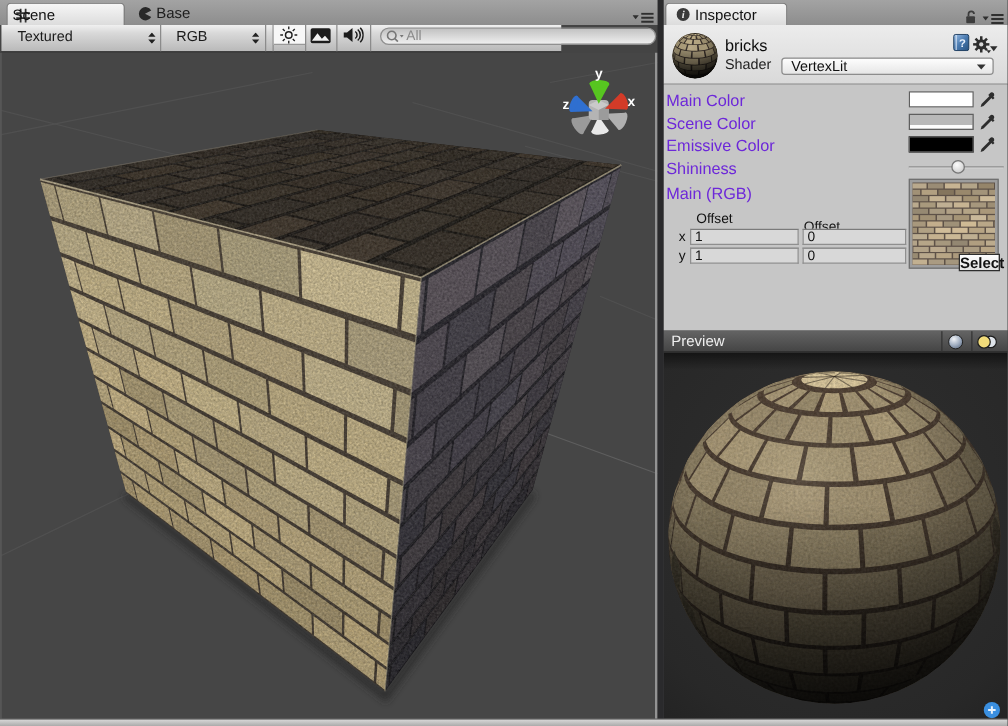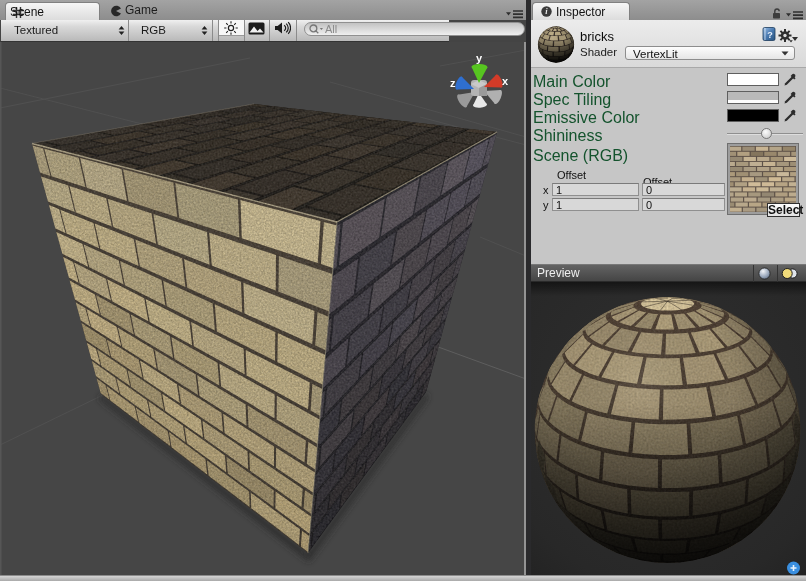--- a/index.html
+++ b/index.html
@@ -11,21 +11,21 @@
  font-size:12px;line-height:17px;white-space:nowrap}
 #scenetab{left:5px;width:95px}
 #insptab{left:532px;width:98px}
 .tabtxt{position:absolute;top:1px}
 #toolbar{left:0;top:20px;width:449px;height:22px;background:linear-gradient(#f0f0f0,#d9d9d9 30%,#b9b9b9);border-bottom:1px solid #333;border-left:1px solid #444}
 .tsep{position:absolute;top:0;width:1px;height:21px;background:#8b8b8b}
 .ttext{position:absolute;top:4px;font-size:11.5px;color:#1a1a1a}
 #scene{left:0;top:42px;width:526px;height:533px}
 #insphdr{left:531px;top:20px;width:275px;height:48px;background:linear-gradient(#ececec,#d9d9d9);border-bottom:1px solid #a8a8a8}
 #inspbody{left:531px;top:68px;width:275px;height:196px;background:#c6c6c6}
-.lbl{position:absolute;font-size:16px;color:#14532d}
+.lbl{position:absolute;font-size:13px;color:#6d28d9}
 .swatch{position:absolute;left:196px;width:52px;height:13px;border:1px solid #5f5f5f}
 .dropicon{position:absolute;left:252px;width:15px;height:15px}
 .ffield{position:absolute;height:13px;background:#d8d8d8;border:1px solid #8f8f8f;border-top-color:#7a7a7a;
  font-size:11px;color:#111;line-height:12px;padding-left:3px}
 #pvhdr{left:531px;top:264px;width:275px;height:18px;background:linear-gradient(#636363,#454545);border-bottom:1px solid #2a2a2a;border-top:1px solid #787878}
 #pv{left:531px;top:282px;width:275px;height:293px}
 #bottombar{left:0;top:575px;width:806px;height:6px;background:linear-gradient(#d5d5d5,#a9a9a9);border-top:1px solid #8c8c8c}
 svg{display:block}
 </style></head>
 <body>
@@ -39,21 +39,21 @@
         <path d="M4.5 1v11M8.5 1v11M1 4.5h11M1 8.5h11" stroke="#333" stroke-width="1.4" fill="none"></path>
       </svg>
     </span>
     <span class="abs tabtxt" style="left:4px">Scene</span>
   </div>
 <span class="abs" style="left:110px;top:5px">
     <svg width="12" height="12" viewBox="0 0 12 12">
       <path d="M11 3.4 A5.3 5.3 0 1 0 11 8.6 L6 6 Z" fill="#282828"></path>
     </svg>
   </span>
-<span class="abs" style="left:125px;top:3px;font-size:12px;color:#1d1d1d">Game</span>
+<span class="abs" style="left:125px;top:3px;font-size:12px;color:#1d1d1d">Base</span>
 <span class="abs" style="left:506px;top:10px">
     <svg width="17" height="9" viewBox="0 0 17 9">
       <path d="M0 2.2 L5 2.2 L2.5 5.4 Z" fill="#2f2f2f"></path>
       <path d="M7 1h10M7 4.2h10M7 7.4h10" stroke="#2f2f2f" stroke-width="1.7"></path>
     </svg>
   </span>
 
 <div class="tab" id="insptab">
     <span class="abs" style="left:8px;top:3px">
       <svg width="11" height="11" viewBox="0 0 11 11">
@@ -574,40 +574,40 @@
 
 <div class="abs" id="inspbody">
   <span class="lbl" style="left:2px;top:5px">Main Color</span>
   <div class="swatch" style="top:5px;background:#fff"></div>
   <span class="dropicon" style="top:4px">
       <svg width="15" height="15" viewBox="0 0 15 15">
         <path d="M1.5 13.5 L2.2 11.2 L9.2 4.2 L10.8 5.8 L3.8 12.8 Z" fill="#2d2d2d"></path>
         <path d="M9.0 2.6 a1.9 1.9 0 0 1 3.4 1.4 c-0.1 0.8 -0.7 1.4 -0.7 1.4 l0.9 0.9 l-1.3 1.3 L7.6 4.0 Z" fill="#2d2d2d"></path>
       </svg>
     </span>
-  <span class="lbl" style="left:2px;top:23px">Spec Tiling</span>
+  <span class="lbl" style="left:2px;top:23px">Scene Color</span>
   <div class="swatch" style="top:23px;background:linear-gradient(#b9b9b9 72%,#fdfdfd 72%)"></div>
   <span class="dropicon" style="top:22px">
       <svg width="15" height="15" viewBox="0 0 15 15">
         <path d="M1.5 13.5 L2.2 11.2 L9.2 4.2 L10.8 5.8 L3.8 12.8 Z" fill="#2d2d2d"></path>
         <path d="M9.0 2.6 a1.9 1.9 0 0 1 3.4 1.4 c-0.1 0.8 -0.7 1.4 -0.7 1.4 l0.9 0.9 l-1.3 1.3 L7.6 4.0 Z" fill="#2d2d2d"></path>
       </svg>
     </span>
   <span class="lbl" style="left:2px;top:41px">Emissive Color</span>
   <div class="swatch" style="top:41px;background:#000"></div>
   <span class="dropicon" style="top:40px">
       <svg width="15" height="15" viewBox="0 0 15 15">
         <path d="M1.5 13.5 L2.2 11.2 L9.2 4.2 L10.8 5.8 L3.8 12.8 Z" fill="#2d2d2d"></path>
         <path d="M9.0 2.6 a1.9 1.9 0 0 1 3.4 1.4 c-0.1 0.8 -0.7 1.4 -0.7 1.4 l0.9 0.9 l-1.3 1.3 L7.6 4.0 Z" fill="#2d2d2d"></path>
       </svg>
     </span>
   <span class="lbl" style="left:2px;top:59px">Shininess</span>
   <div class="abs" style="left:196px;top:64.5px;width:76px;height:2px;background:#8f8f8f;border-bottom:1px solid #ddd"></div>
   <div class="abs" style="left:230px;top:60px;width:11px;height:11px;border-radius:6px;background:radial-gradient(circle at 40% 32%,#fcfcfc,#c4c4c4);border:1px solid #777"></div>
-  <span class="lbl" style="left:2px;top:79px">Scene (RGB)</span>
+  <span class="lbl" style="left:2px;top:79px">Main (RGB)</span>
 
   <span class="abs" style="left:26px;top:101px;font-size:11px;color:#111">Offset</span>
   <span class="abs" style="left:112px;top:108px;font-size:11px;color:#111">Offset</span>
   <span class="abs" style="left:12px;top:116px;font-size:11px;color:#111">x</span>
   <div class="ffield" style="left:21px;top:115px;width:87px">1</div>
   <div class="ffield" style="left:111px;top:115px;width:83px">0</div>
   <span class="abs" style="left:12px;top:131px;font-size:11px;color:#111">y</span>
   <div class="ffield" style="left:21px;top:130px;width:87px">1</div>
   <div class="ffield" style="left:111px;top:130px;width:83px">0</div>
 

